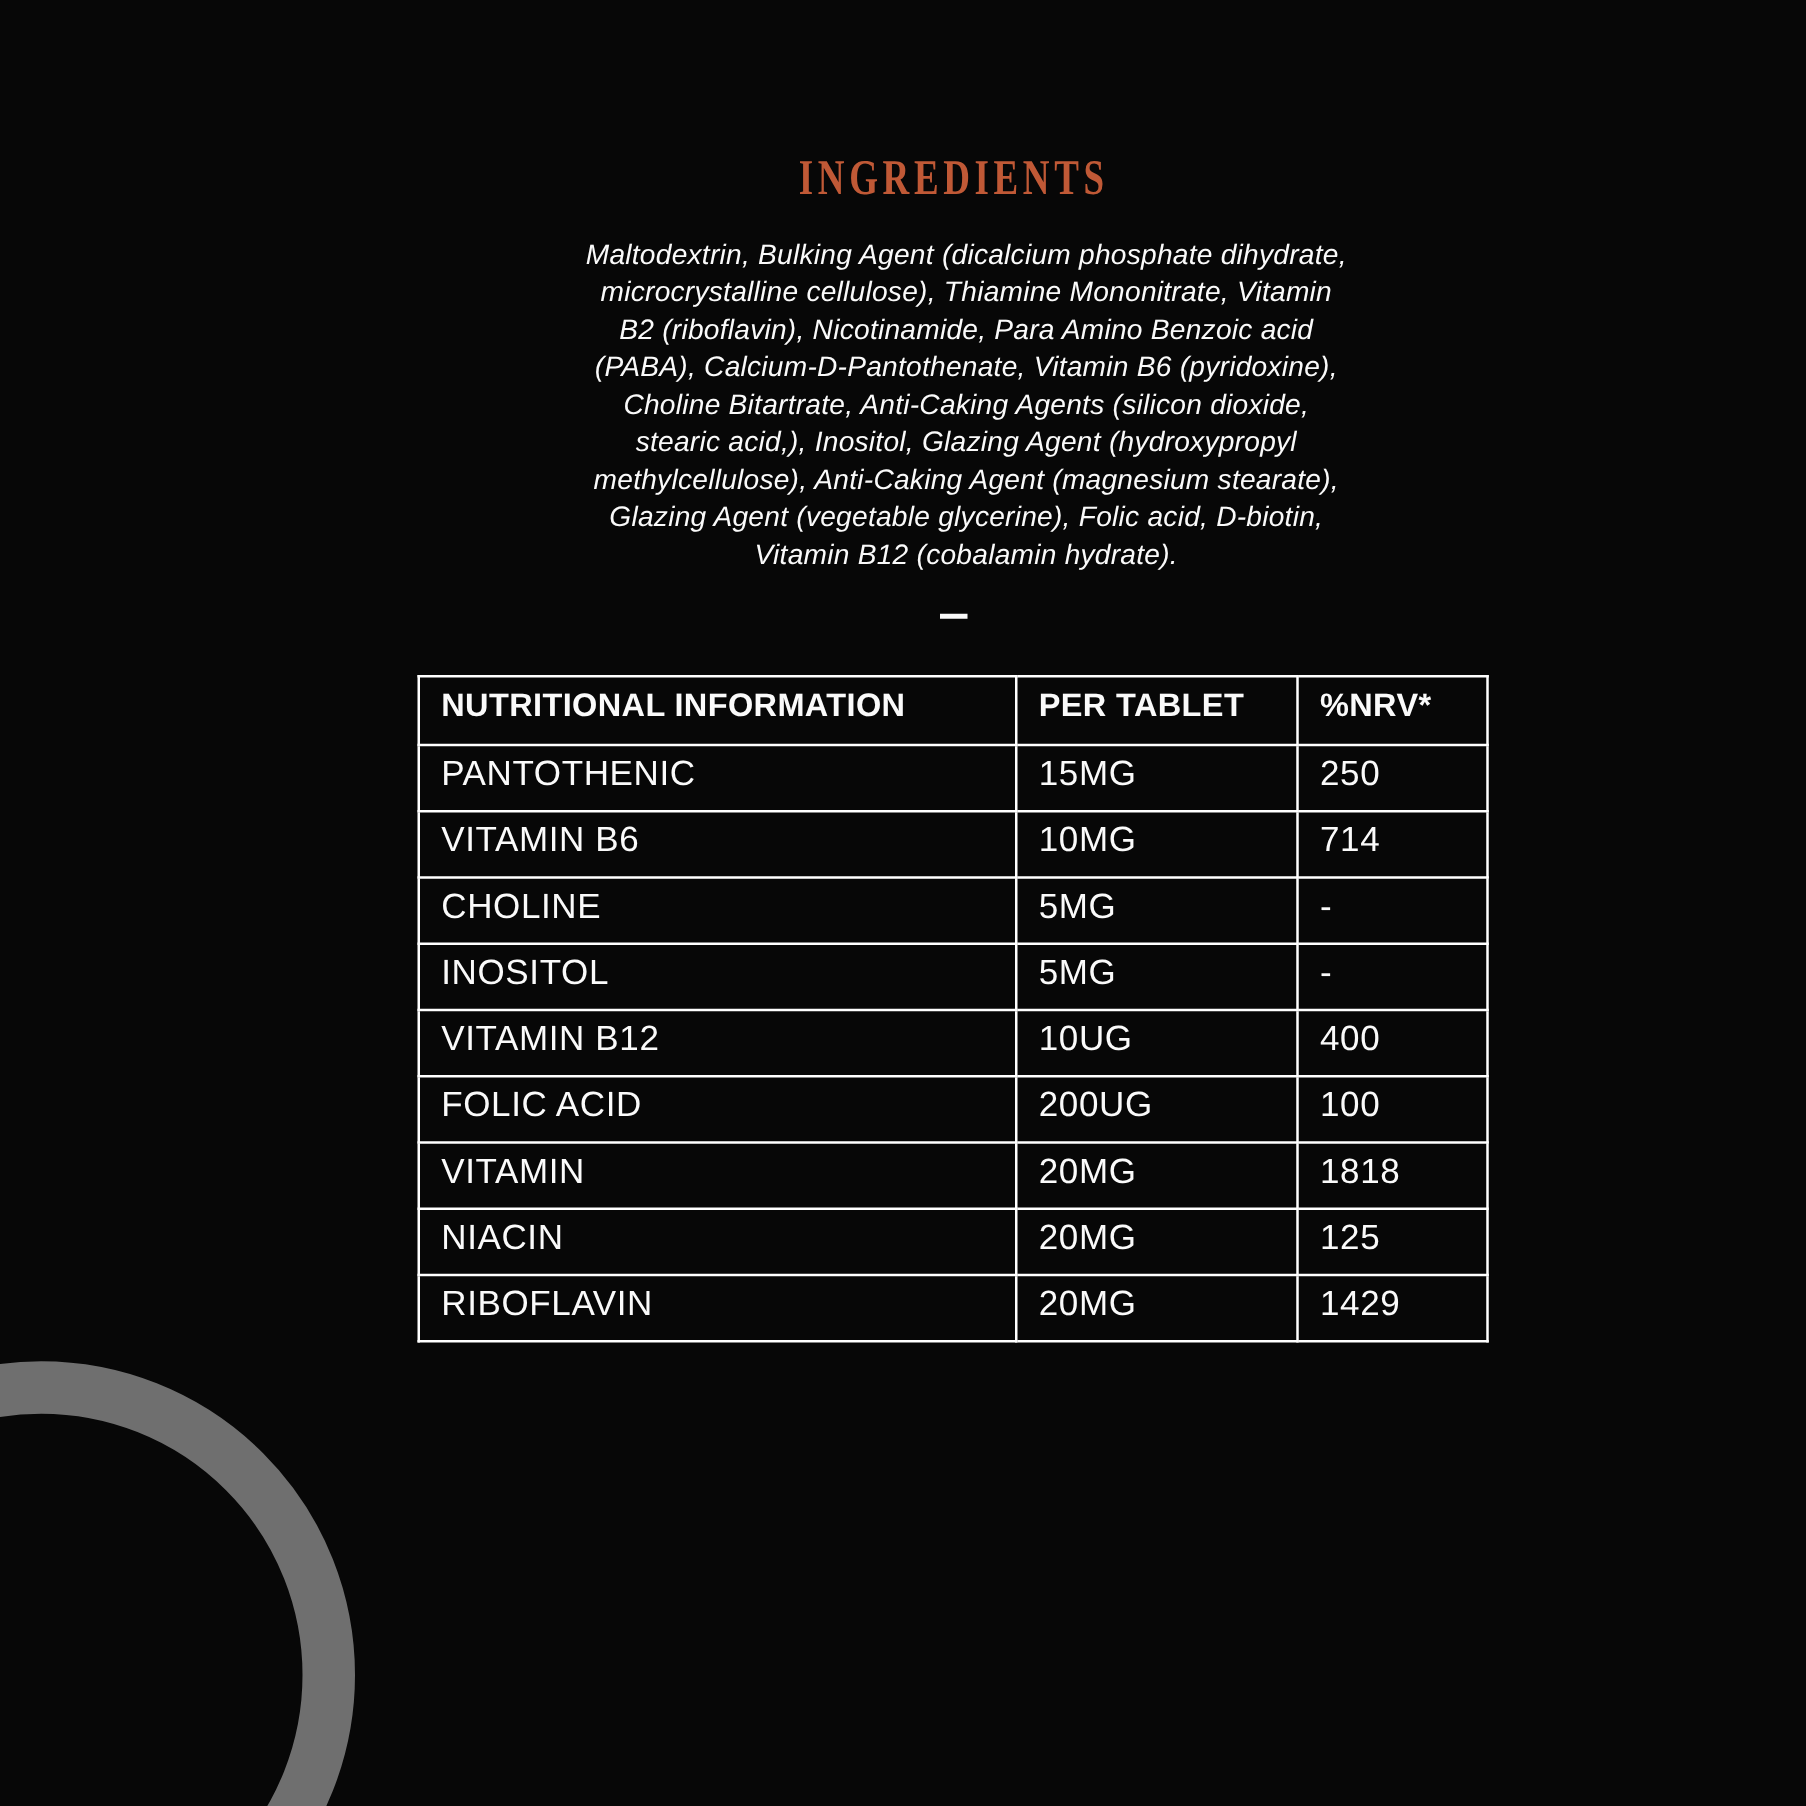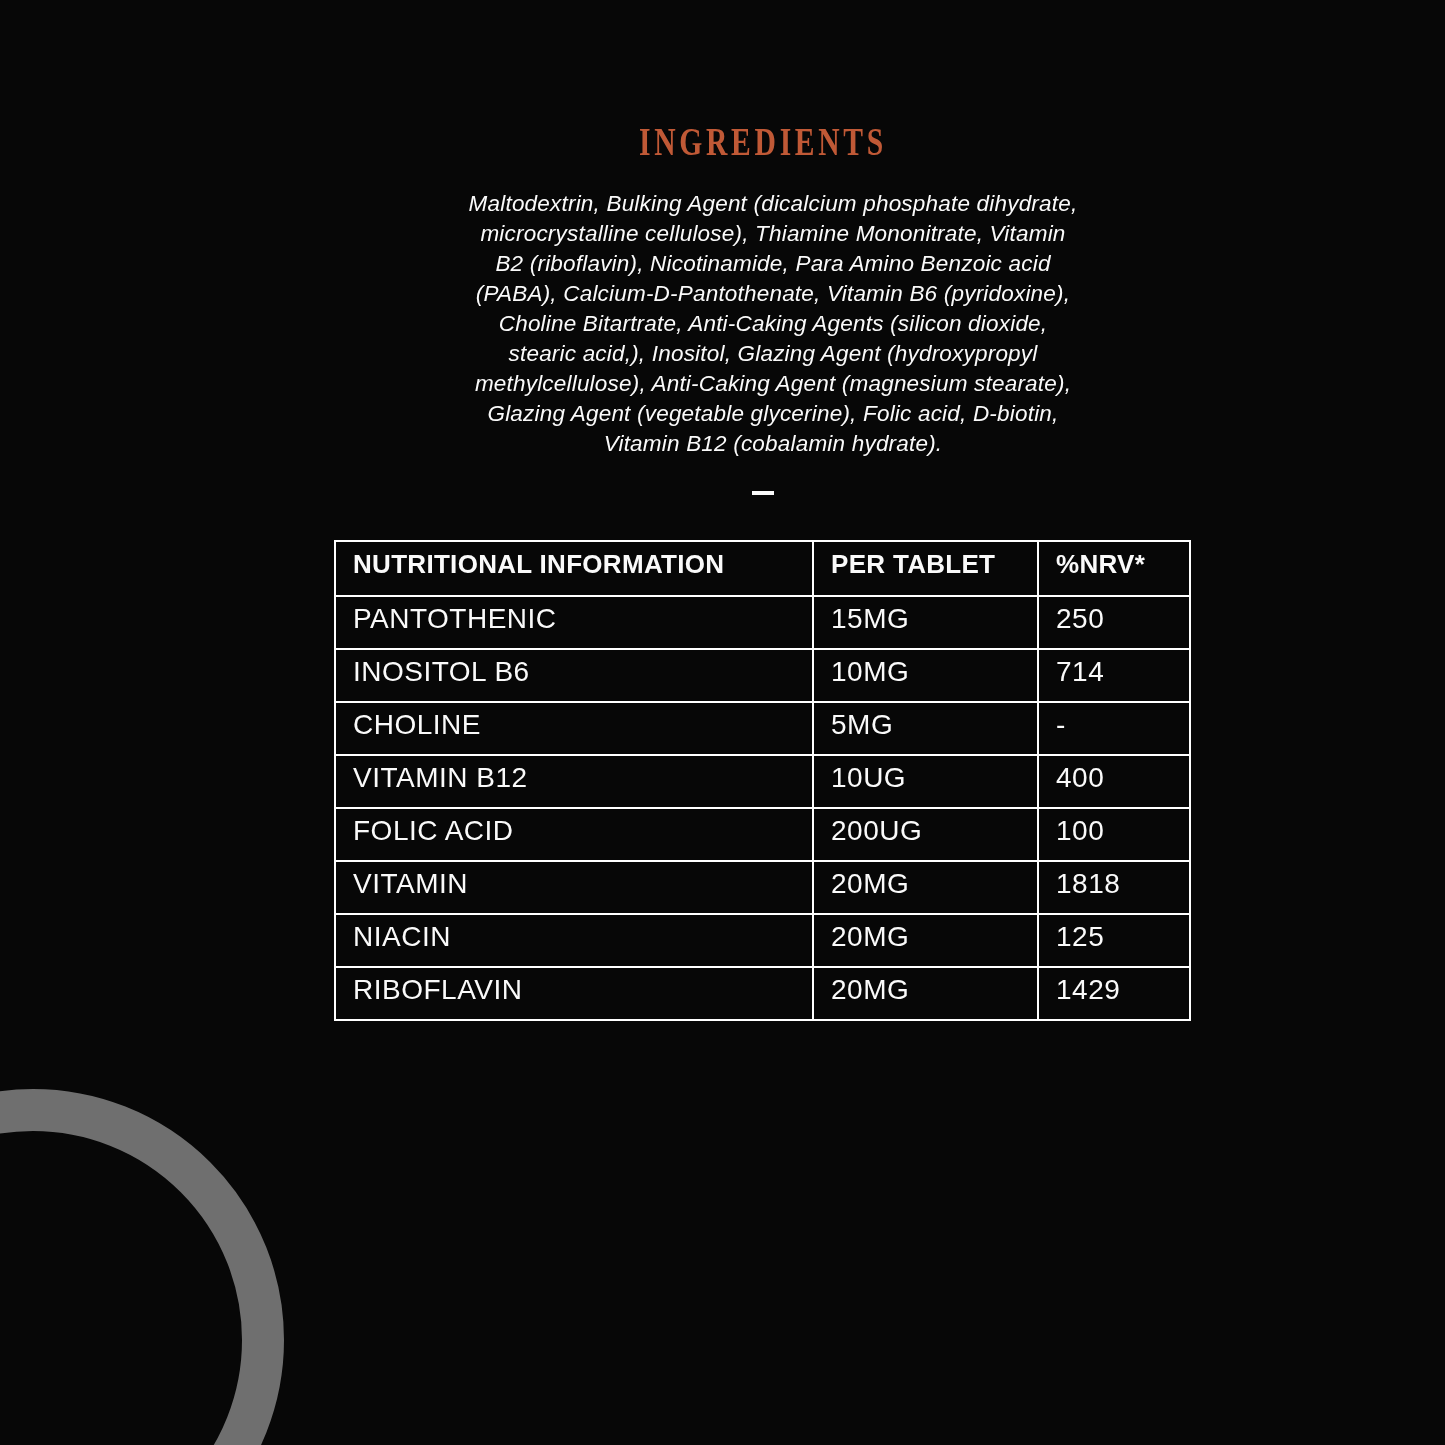--- a/index.html
+++ b/index.html
@@ -125,26 +125,31 @@
         <th>%NRV*</th>
       </tr>
     </thead>
     <tbody>
       <tr>
         <td>PANTOTHENIC</td>
         <td>15MG</td>
         <td>250</td>
       </tr>
       <tr>
-        <td>INOSITOL B6</td>
+        <td>VITAMIN B6</td>
         <td>10MG</td>
         <td>714</td>
       </tr>
       <tr>
         <td>CHOLINE</td>
+        <td>5MG</td>
+        <td>-</td>
+      </tr>
+      <tr>
+        <td>INOSITOL</td>
         <td>5MG</td>
         <td>-</td>
       </tr>
       <tr>
         <td>VITAMIN B12</td>
         <td>10UG</td>
         <td>400</td>
       </tr>
       <tr>
         <td>FOLIC ACID</td>

